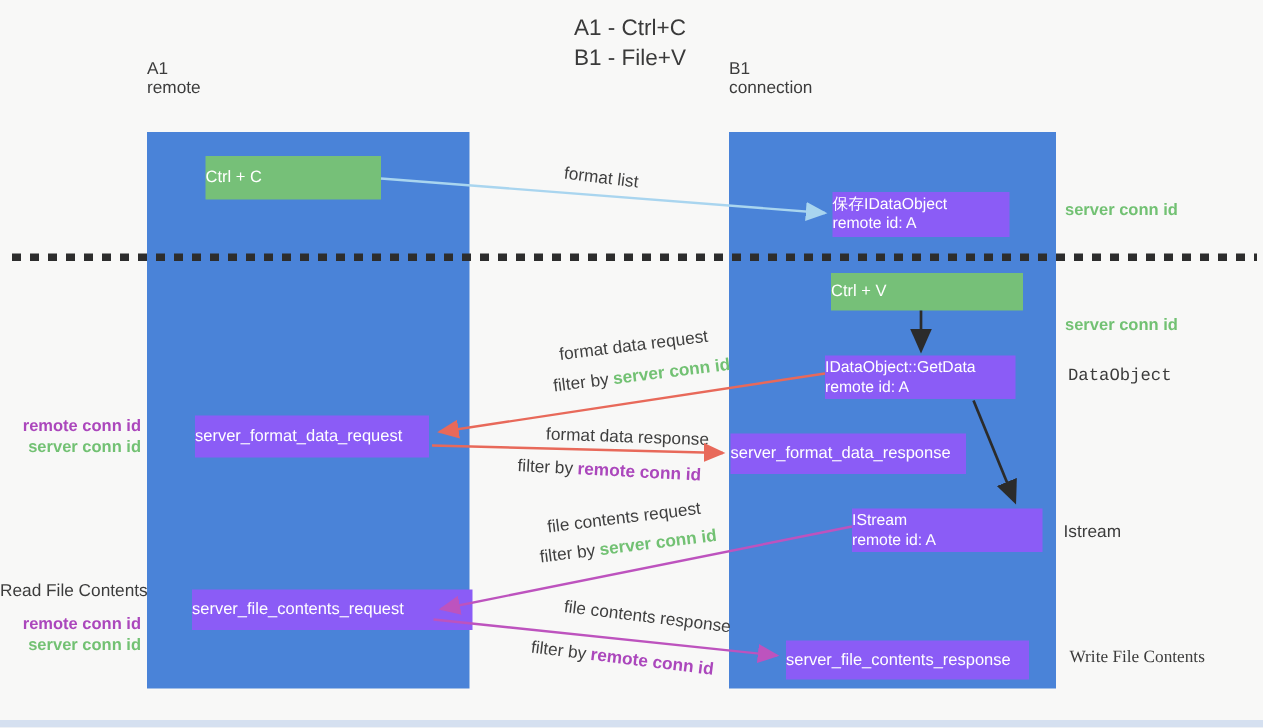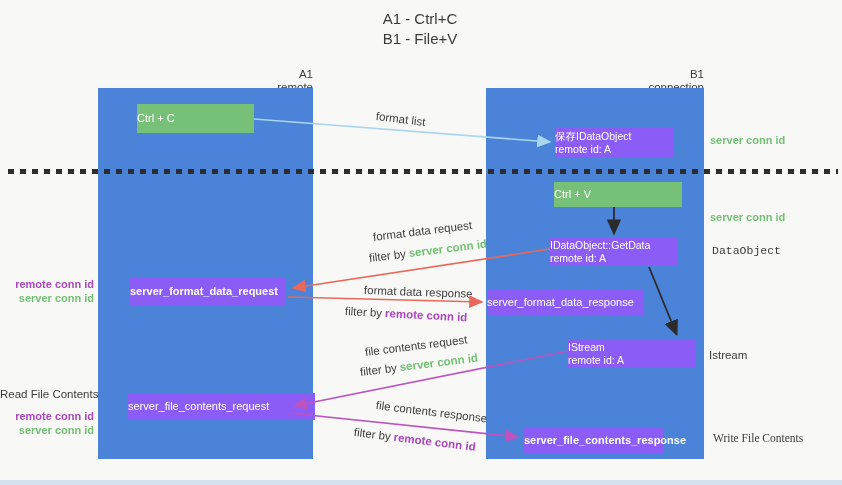--- a/index.html
+++ b/index.html
@@ -1,20 +1,20 @@
 <!DOCTYPE html>
 <html><head>
 <meta charset="utf-8">
 <style>
   html,body{margin:0;padding:0;}
   body{font-family:"Liberation Sans","DejaVu Sans",sans-serif;background:#f8f8f7;}
   #canvas{position:relative;width:842px;height:485px;background:#f8f8f7;overflow:hidden;}
   .abs{position:absolute;}
   .title{left:330px;top:9px;width:180px;text-align:center;font-size:15px;line-height:20px;color:#3a3a3a;}
-  .col-header{top:68px;text-align:right;font-size:11.5px;line-height:13px;color:#3c3c3c;}
+  .col-header{top:40px;text-align:left;font-size:11.5px;line-height:13px;color:#3c3c3c;}
   .lifeline{top:88px;height:371px;background:#4a83d8;}
   .dotted{left:8px;top:169px;width:830px;height:5px;
     background:repeating-linear-gradient(90deg,#2d2d2d 0 6px,transparent 6px 12px);}
   .node{display:flex;align-items:flex-start;justify-content:center;flex-direction:column;
     color:#ffffff;font-size:11px;line-height:13px;text-align:center;}
   .node.green{background:#76c078;}
   .node.orange{background:#8b5cf6;}
   .elabel{font-size:11.5px;color:#3f3f3f;white-space:nowrap;transform-origin:left center;}
   .side{font-size:11px;white-space:nowrap;}
   .side.dark{color:#3c3c3c;font-size:11.5px;}
@@ -45,21 +45,21 @@
   </div>
 
   <div class="abs lifeline" style="left:98px;width:215px;"></div>
   <div class="abs lifeline" style="left:486px;width:218px;"></div>
 
   <div class="abs dotted"></div>
 
   <div class="abs node green" style="left:137px;top:104px;width:117px;height:29px;">
     <div>Ctrl + C</div>
   </div>
-  <div class="abs node orange" style="left:130px;top:277px;width:156px;height:28px;font-weight:bold;">
+  <div class="abs node orange" style="left:130px;top:277px;width:156px;height:28px;">
     <div>server_format_data_request</div>
   </div>
   <div class="abs node orange" style="left:128px;top:393px;width:187px;height:27px;">
     <div>server_file_contents_request</div>
   </div>
 
   <div class="abs node orange" style="left:555px;top:128px;width:118px;height:30px;font-size:10.5px;">
     <div>保存IDataObject</div>
     <div>remote id: A</div>
   </div>
@@ -70,21 +70,21 @@
     <div>IDataObject::GetData</div>
     <div>remote id: A</div>
   </div>
   <div class="abs node orange" style="left:487px;top:289px;width:157px;height:27px;">
     <div>server_format_data_response</div>
   </div>
   <div class="abs node orange" style="left:568px;top:339px;width:127px;height:29px;font-size:10.5px;">
     <div>IStream</div>
     <div>remote id: A</div>
   </div>
-  <div class="abs node orange" style="left:524px;top:427px;width:140px;height:26px;font-weight:bold;">
+  <div class="abs node orange" style="left:524px;top:427px;width:162px;height:26px;">
     <div>server_file_contents_response</div>
   </div>
 
   <div class="abs elabel" style="left:376px;top:110px;transform:rotate(7deg);">format list</div>
 
   <div class="abs elabel" style="left:373px;top:231px;transform:rotate(-7deg);">format data request</div>
   <div class="abs elabel" style="left:369px;top:252px;transform:rotate(-7deg);">
     <span>filter by</span><span class="g">server conn id</span>
   </div>
 

